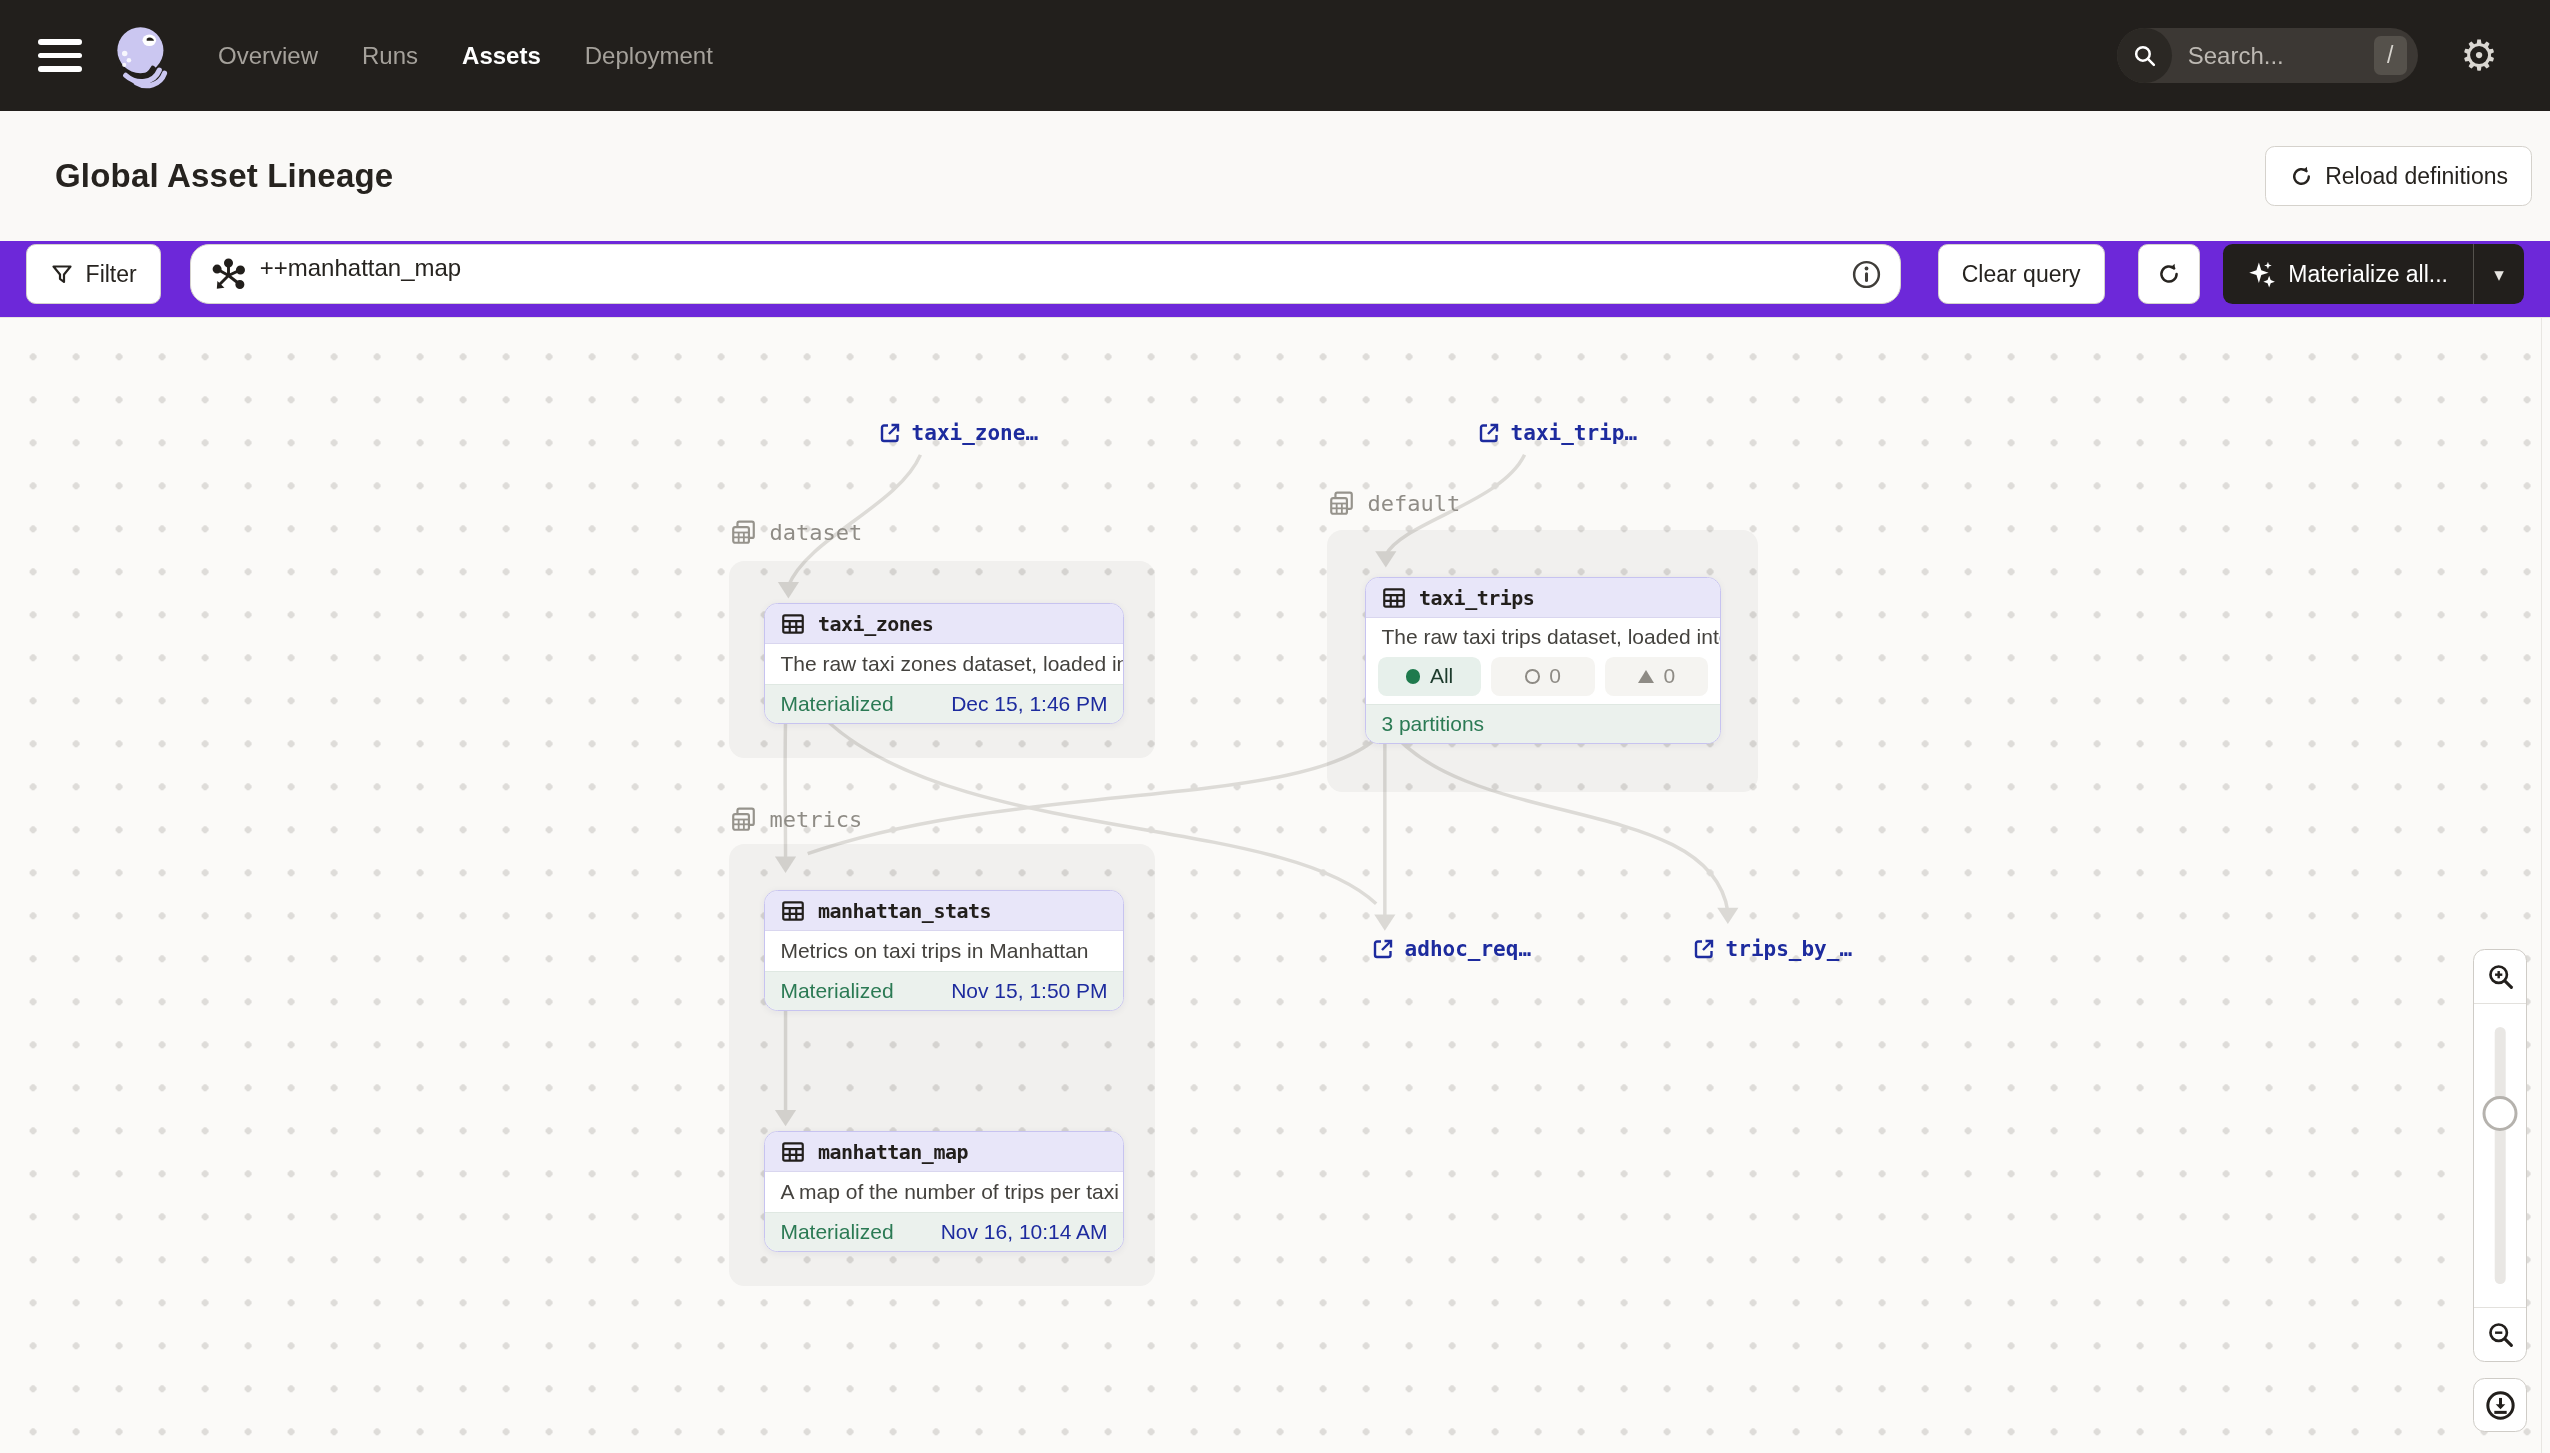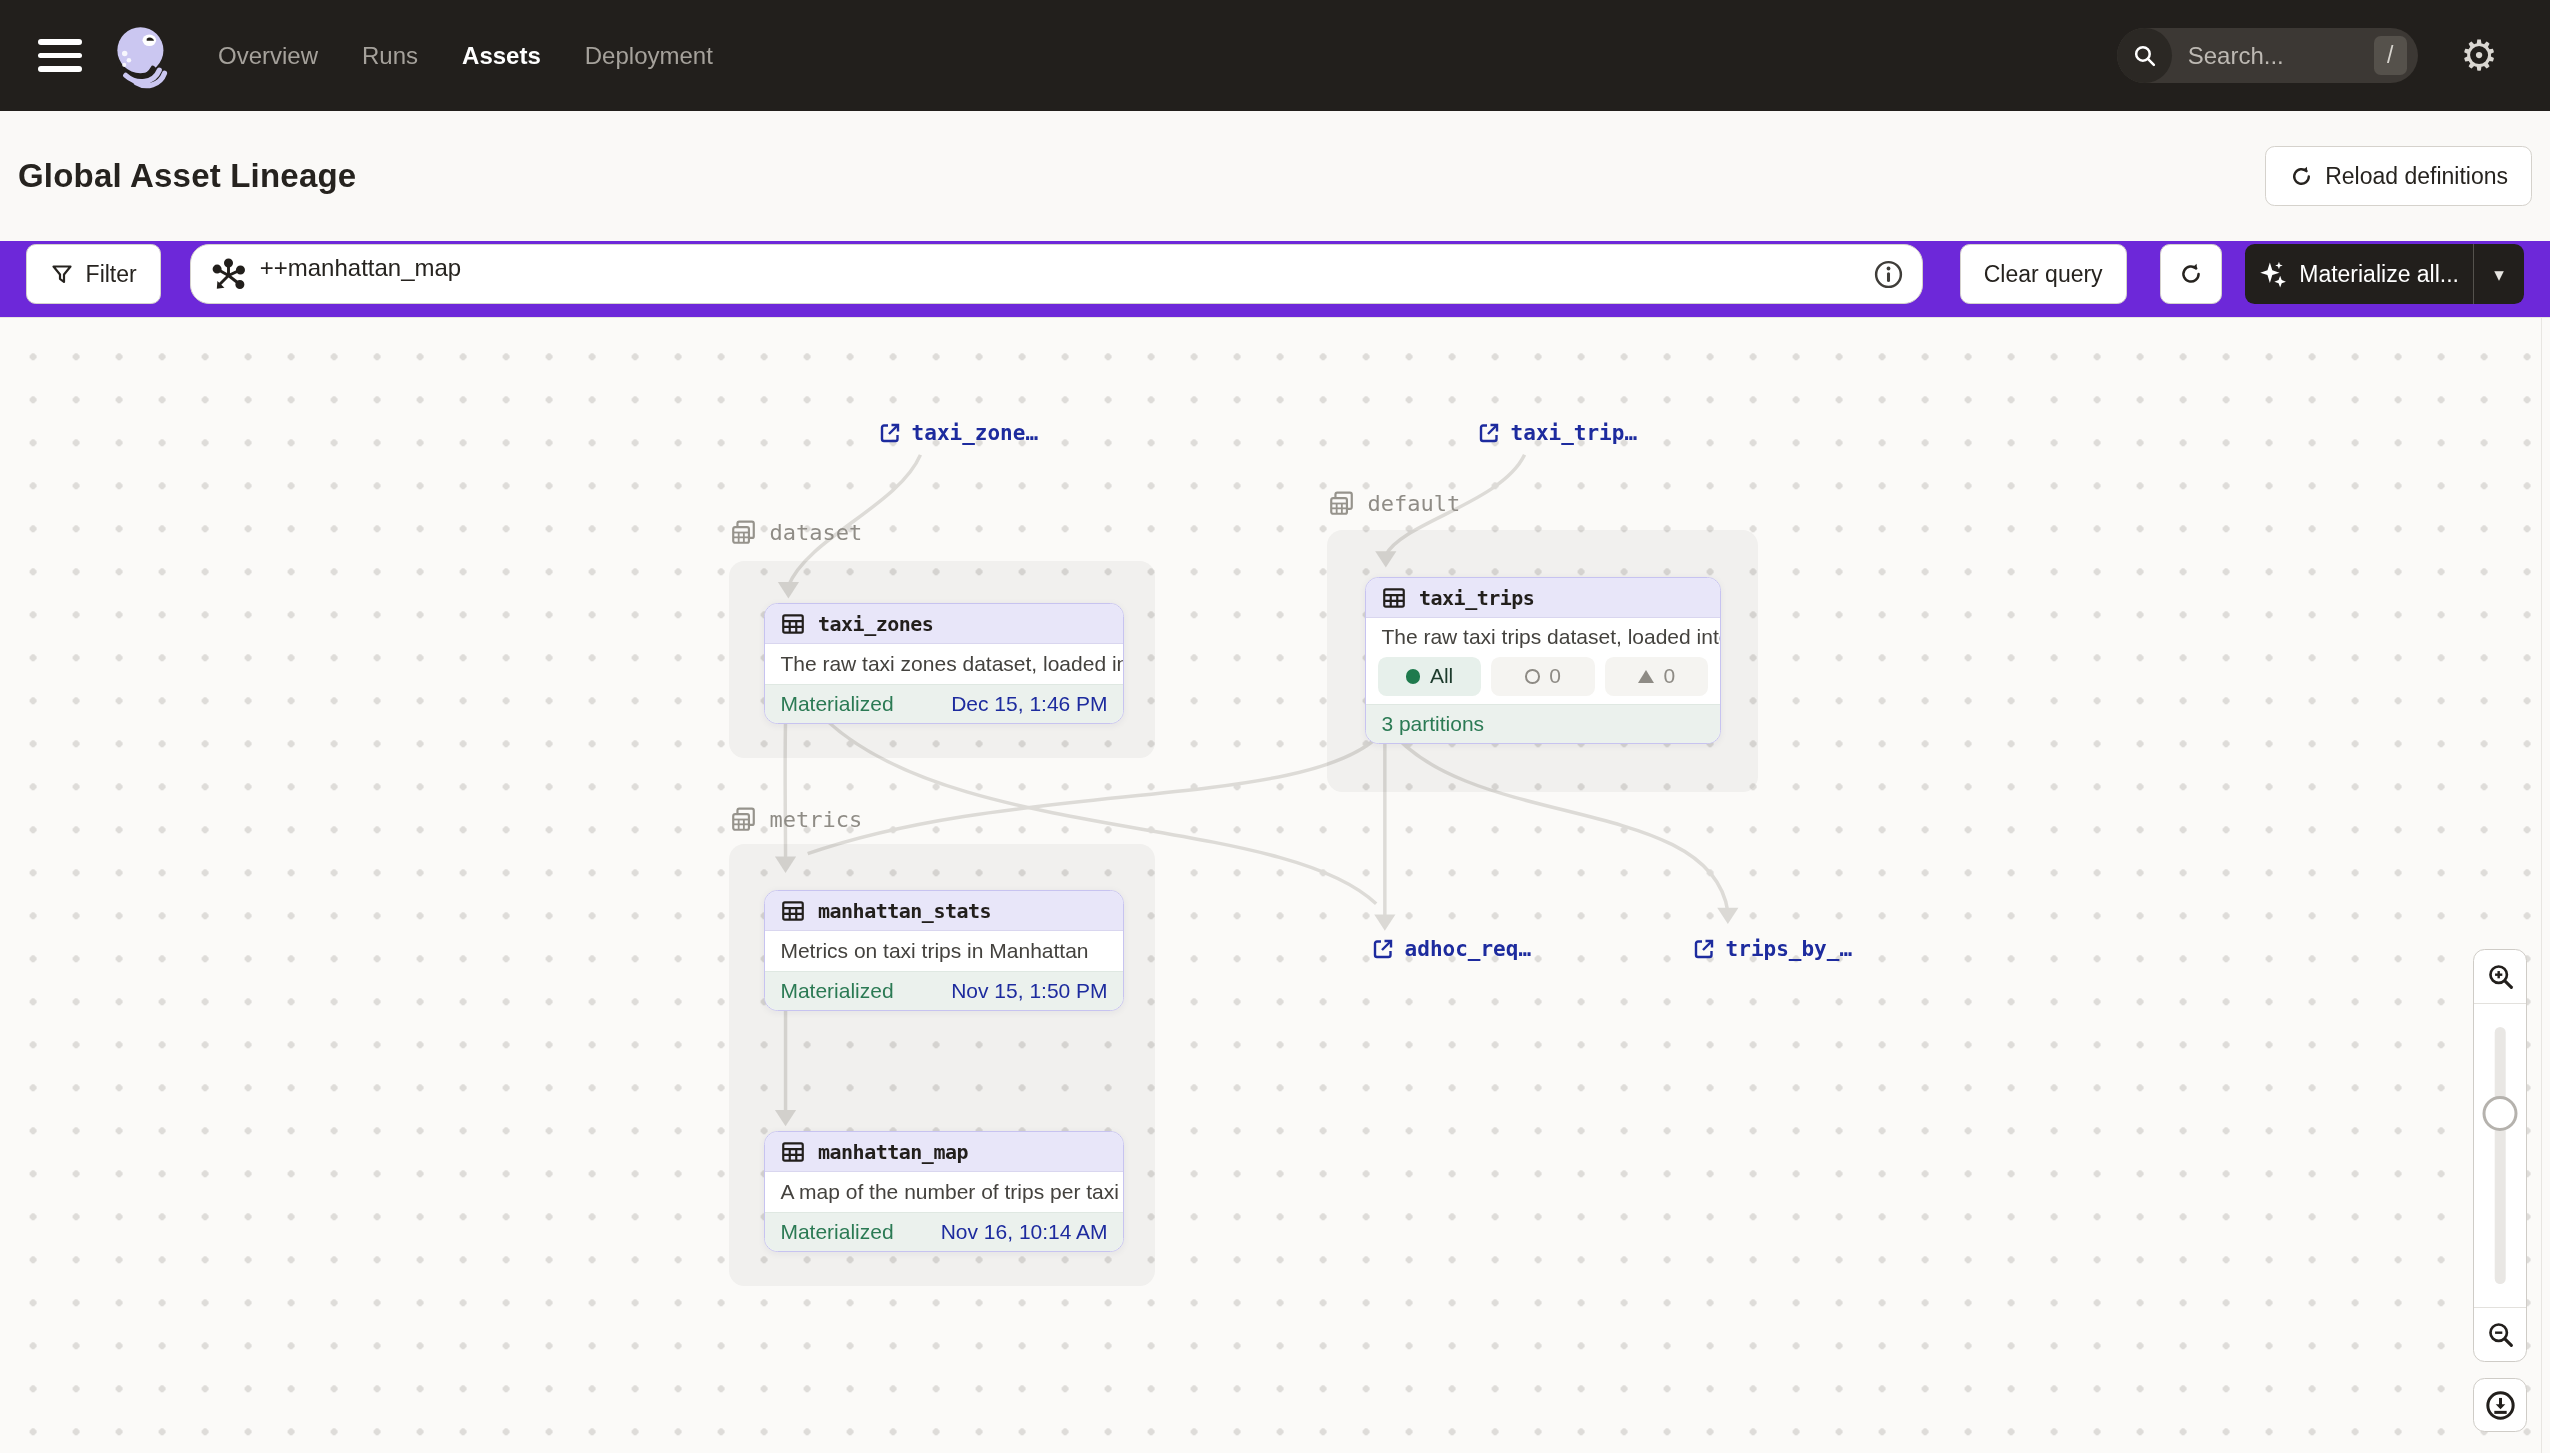--- a/index.html
+++ b/index.html
@@ -15,36 +15,36 @@
   .nav-item { font-size:24px; color:#A5A19B; cursor:pointer; }
   .nav-item.active { color:#FFFFFF; font-weight:bold; }
   .topbar-right { margin-left:auto; display:flex; align-items:center; gap:42px; }
   .searchpill { width:301px; height:55px; border-radius:28px; background:#3C3834; display:flex; align-items:center; overflow:hidden; cursor:text; }
   .search-circle { width:55px; height:55px; border-radius:50%; background:#2B2824; display:flex; align-items:center; justify-content:center; flex:0 0 auto; }
   .search-ph { font-size:24px; color:#BDB9B3; margin-left:15.4px; flex:1; }
   .slash-badge { width:33px; height:39px; border-radius:6.7px; background:#55514B; color:#D8D5CF; font-size:23px; display:flex; align-items:center; justify-content:center; margin-right:11.6px; }
   .gear { font-size:42px; color:#DAD7D2; line-height:1; cursor:pointer; }
 
   
-  .pagehead { height:130px; display:flex; align-items:center; padding:0 18px; background:#FAF9F7; }
+  .pagehead { height:130px; display:flex; align-items:center; padding:0 18px; background:#FAF9F7;margin-left:37px; }
   .pagehead h1 { font-size:33px; font-weight:bold; color:#26231F; letter-spacing:0.2px; }
   .btn { display:inline-flex; align-items:center; gap:11.6px; height:60px; padding:0 23px;
     background:#FFFFFF; border:1.4px solid #D5D2CC; border-radius:9.6px; font-size:23px; color:#26231F; cursor:pointer; white-space:nowrap; }
   .pagehead .btn { margin-left:auto; }
 
   
   .toolbar { height:77px; display:flex; align-items:center; padding:0 26px 9.6px 26px; background:#6d28d9; border-bottom:1.4px solid #E7E5E1; }
   .querywrap { flex:1; position:relative; margin:0 37px 0 29px; }
   .queryinput { width:100%; height:60px; border:1.4px solid #D5D2CC; border-radius:19px; background:#fff;
     font-size:24px; color:#26231F; padding:0 67px 12px 69px; outline:none; font-family:"Liberation Sans",sans-serif; }
   .query-icon { position:absolute; left:21px; top:13.5px; }
   .info-icon { position:absolute; right:17.3px; top:13.5px; cursor:pointer; }
   .refresh-btn { width:62px; padding:0; justify-content:center; margin:0 23px 0 33px; }
   .split-btn { display:flex; height:60px; border-radius:9.6px; overflow:hidden; background:#221F1C; color:#fff; cursor:pointer; }
-  .split-main { display:flex; align-items:center; gap:11.6px; padding:0 14px; font-size:23px; }
+  .split-main { display:flex; align-items:center; gap:11.6px; padding:0 25px; font-size:23px; }
   .split-caret { width:51px; display:flex; align-items:center; justify-content:center; border-left:1.4px solid #55524D; font-size:19px; color:#E8E6E2; }
 
   
   .canvas { position:relative; height:1135px; background:#FBFAF8;
     background-image:radial-gradient(#DEDCD9 3.4px, transparent 3.5px); background-size:43px 43px; background-position:11.6px 17.3px; }
   .edges { position:absolute; inset:0; pointer-events:none; }
   .group-bg { position:absolute; background:rgba(34,30,26,0.045); border-radius:15.4px; }
   .group-label { position:absolute; display:flex; align-items:center; gap:11.6px;
     font-family:"DejaVu Sans Mono",monospace; font-size:22px; color:#8F8C86; }
   .asset-node { position:absolute; width:360px; background:#fff; border:1.9px solid #C7C3F0; border-radius:13.5px;

